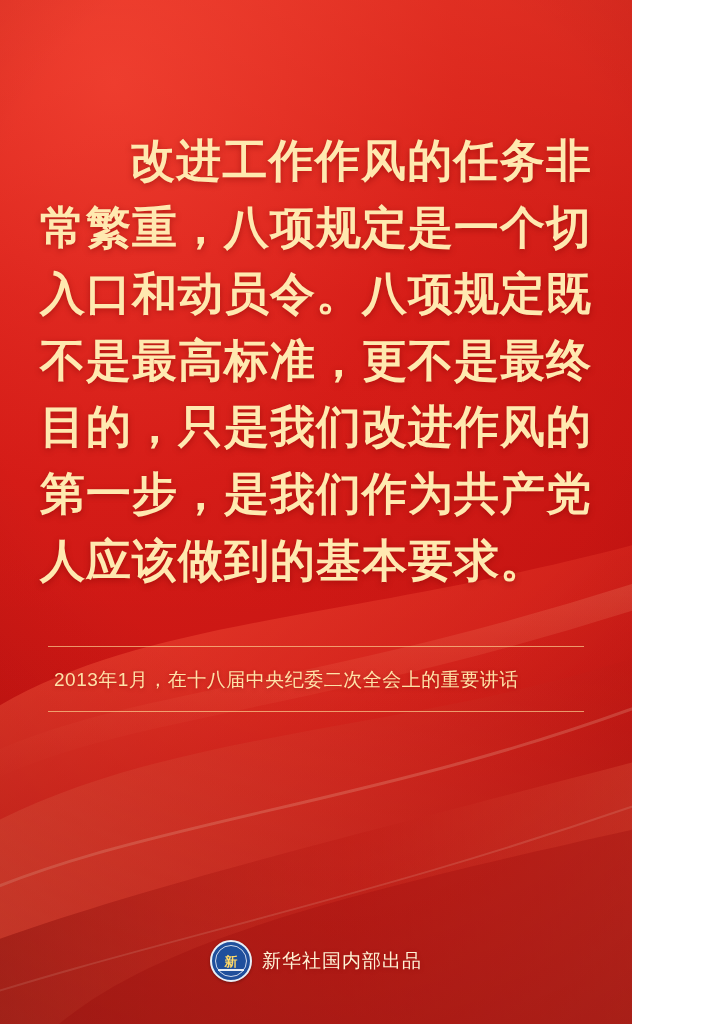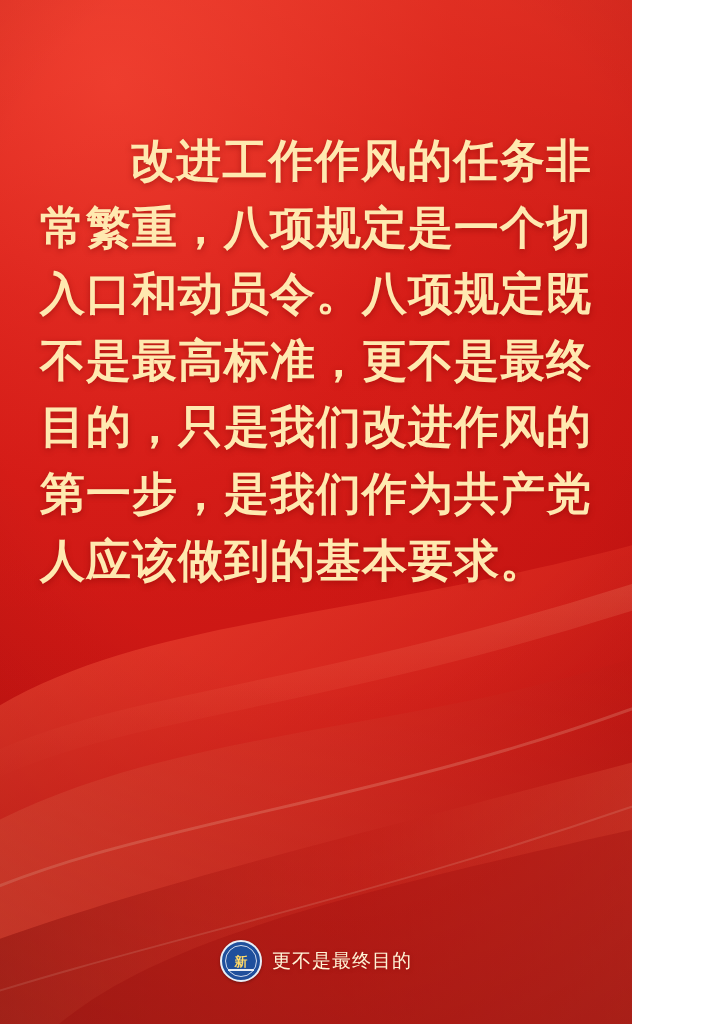--- a/index.html
+++ b/index.html
@@ -182,26 +182,31 @@
   </div>
 
   <div class="vignette"></div>
 
   <div class="content">
 
     <div class="quote-wrap">
       <div class="quote">改进工作作风的任务非常繁重，八项规定是一个切入口和动员令。八项规定既不是最高标准，更不是最终目的，只是我们改进作风的第一步，是我们作为共产党人应该做到的基本要求。</div>
     </div>
 
+    <div class="rule-block">
+      <div class="rule"></div>
+      <div class="source">2013年1月，在十八届中央纪委二次全会上的重要讲话</div>
+      <div class="rule"></div>
+    </div>
 
     <div class="spacer"></div>
 
     <div class="footer">
       <div class="emblem">
         <div class="inner-ring"></div>
         <div class="glyph">新</div>
         <div class="bar"></div>
       </div>
-      <div class="footer-text">更不是最终目的</div>
+      <div class="footer-text">新华社国内部出品</div>
     </div>
 
   </div>
 </div>
 
 </body></html>

